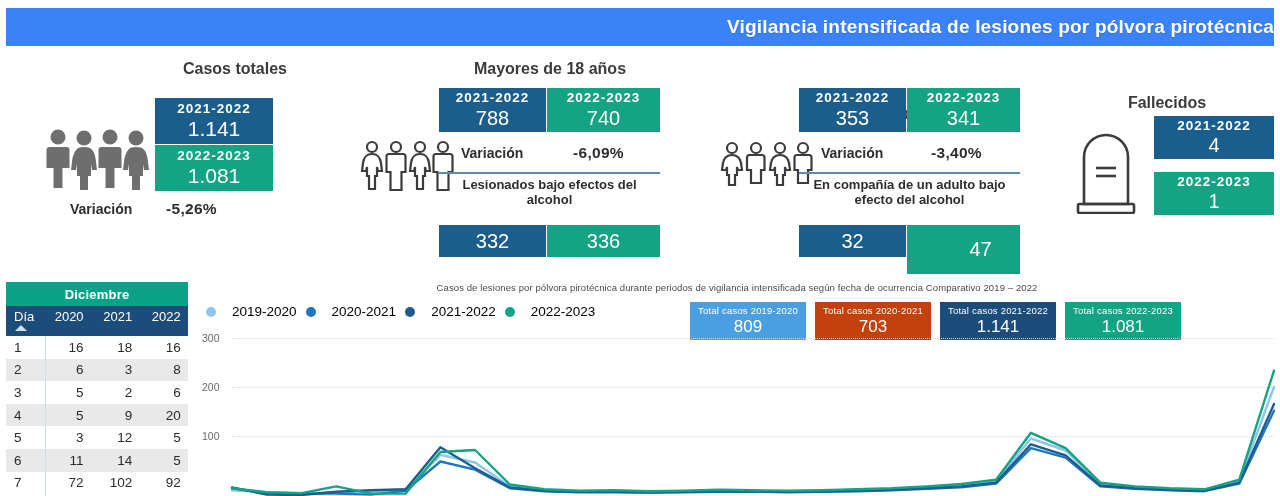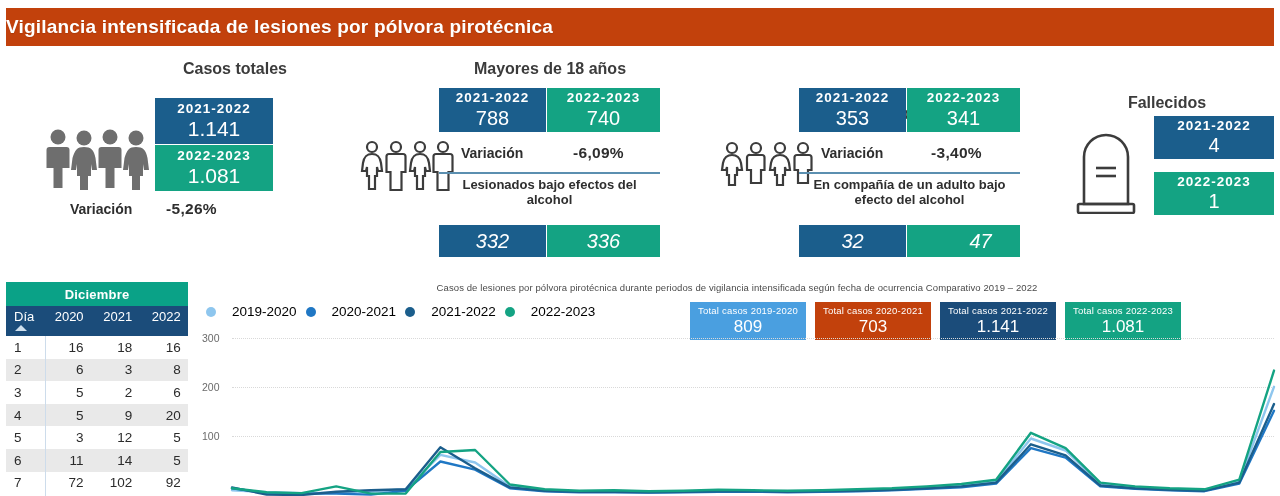--- a/index.html
+++ b/index.html
@@ -6,21 +6,21 @@
   body{
     width:1280px;height:496px;overflow:hidden;background:#ffffff;
     font-family:"Liberation Sans", sans-serif;
     -webkit-font-smoothing:antialiased;
   }
   .page{position:relative;width:1280px;height:496px;}
 
   
   .header-bar{
     position:absolute;left:6px;top:8px;width:1268px;height:38px;
-    background:#c2410c;display:flex;align-items:center;justify-content:flex-start;
+    background:#3b82f6;display:flex;align-items:center;justify-content:flex-end;
   }
   .header-title{
     color:#ffffff;font-size:19px;font-weight:bold;letter-spacing:.2px;
     text-shadow:0 1px 1px rgba(0,0,0,.12);
   }
 
   
   .card-head{
     position:absolute;font-size:16px;font-weight:bold;color:#3b3b3b;
     text-align:center;
@@ -28,21 +28,21 @@
 
   
   .blk{position:absolute;box-sizing:border-box;display:flex;flex-direction:column;
        align-items:center;justify-content:center;color:#fff;}
   .blk.blue{background:#1b5e8c;}
   .blk.green{background:#14a383;}
   .blk .yr{font-size:13.5px;font-weight:bold;letter-spacing:1px;line-height:1.15;}
   .blk .num{font-size:20px;font-weight:normal;line-height:1.15;margin-top:1px;}
   .blk .num.big{font-size:21px;}
   .blk.single{justify-content:center;}
-  .blk.single .num{font-size:20px;margin-top:0;font-style:italic;}
+  .blk.single .num{font-size:20px;margin-top:0;}
 
   .var-label{position:absolute;font-size:14px;font-weight:bold;color:#2e2e2e;}
   .var-value{position:absolute;font-size:15.5px;font-weight:bold;color:#2e2e2e;letter-spacing:.3px;}
 
   .sub-head{
     position:absolute;font-size:13px;font-weight:bold;color:#2e2e2e;
     text-align:center;line-height:1.12;
   }
   .rule{position:absolute;height:2px;background:#5b8fb0;}
 
@@ -203,21 +203,21 @@
   <div class="var-label" style="left:821px;top:145px;">Variación</div>
   <div class="var-value" style="left:931px;top:144px;">-3,40%</div>
 
   <div class="rule" style="left:799px;top:172px;width:221px;"></div>
 
   <div class="sub-head" style="left:793px;top:178px;width:233px;">En compañía de un adulto bajo efecto del alcohol</div>
 
   <div class="blk blue single" style="left:799px;top:225px;width:107px;height:32px;">
     <span class="num">32</span>
   </div>
-  <div class="blk green single" style="left:907px;top:225px;width:113px;height:32px;padding-left:34px;">
+  <div class="blk green single" style="left:907px;top:225px;width:113px;height:49px;padding-left:34px;">
     <span class="num">47</span>
   </div>
 
   <div class="card-head" style="left:1060px;top:94px;width:214px;">Fallecidos</div>
 
   <div class="icon-people" style="left:1070px;top:124px;">
     <svg width="72" height="90" viewBox="0 0 72 90" aria-hidden="true">
       <g fill="none" stroke="#3c3c3c" stroke-width="2.6">
         <path d="M14 80V33a22 22 0 0 1 44 0v47z"></path>
         <rect x="8" y="80" width="56" height="9" rx="1.5"></rect>

